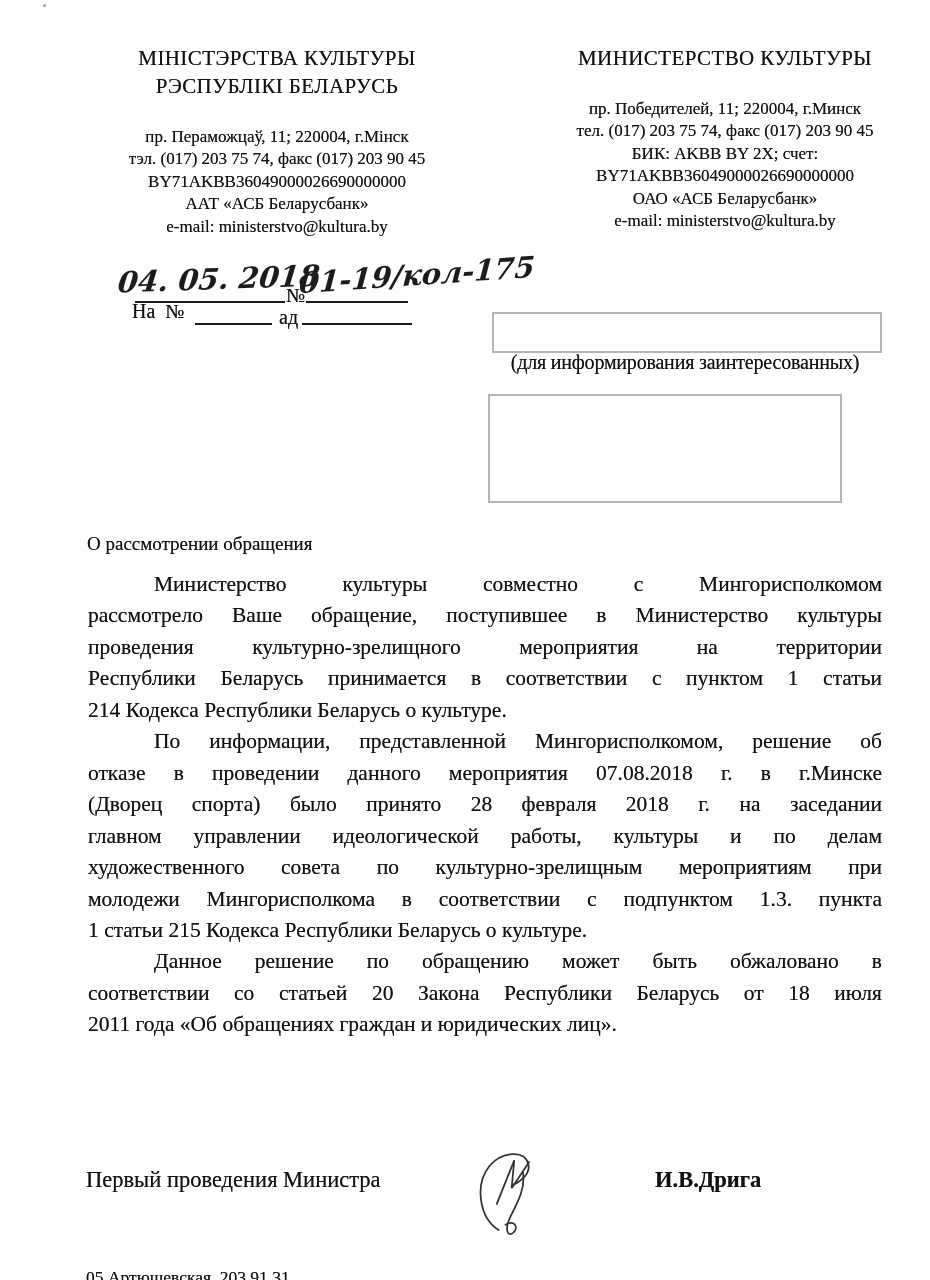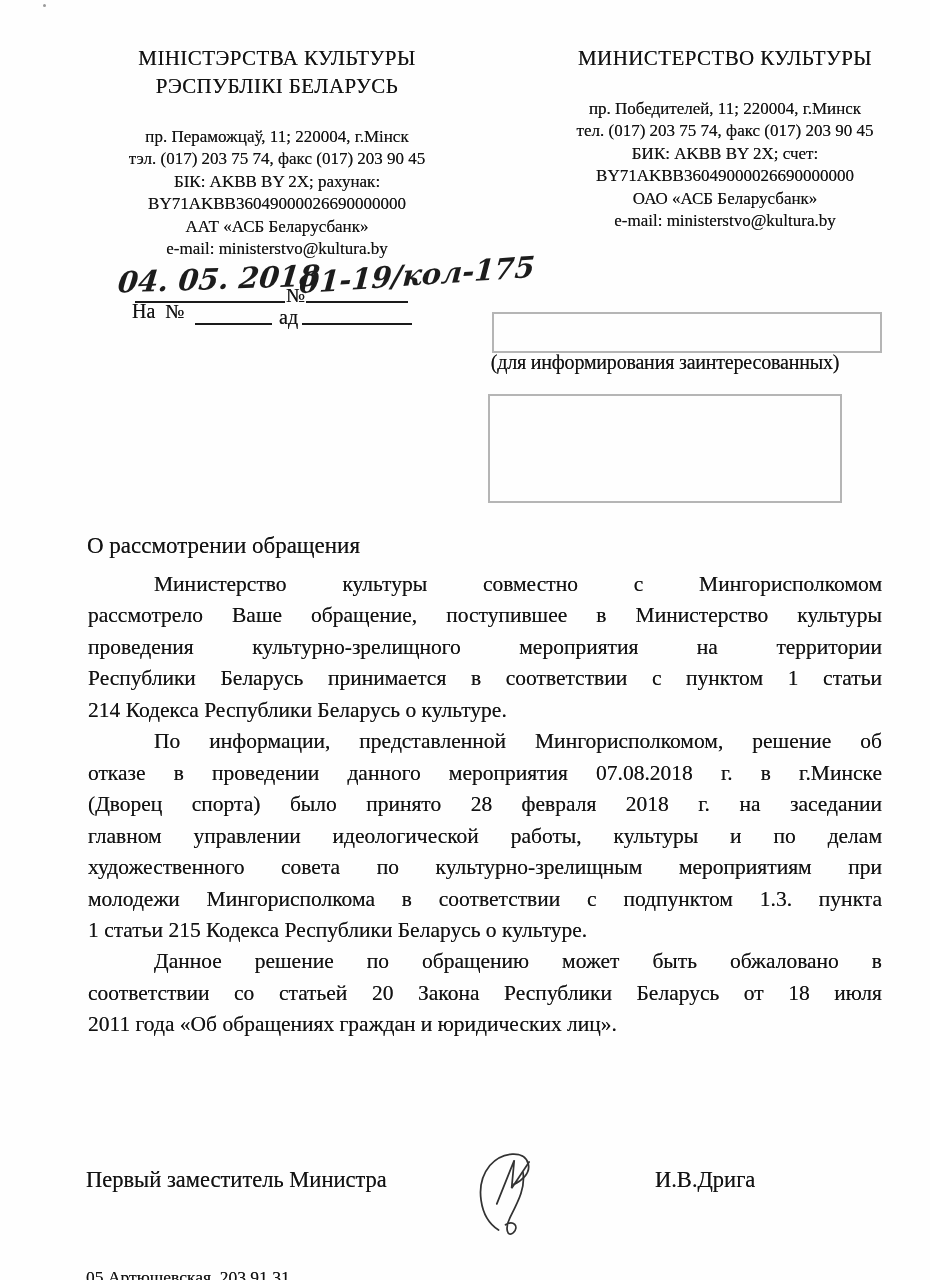--- a/index.html
+++ b/index.html
@@ -32,33 +32,33 @@
   .u4 { left:302px; top:299px; width:110px; height:24px; }
   .ref-print { font-size:20px; white-space:pre; }
   .no-sign   { left:286px; top:284px; }
   .reply-lbl { left:132px; top:300px; }
   .reply-ad  { left:279px; top:306px; }
 
   
   .box { border:2px solid #b5b5b5; background:#fefefe; }
   .box1 { left:492px; top:312px; width:386px; height:37px; }
   .box2 { left:488px; top:394px; width:350px; height:105px; }
-  .caption { left:466px; top:351px; width:398px; text-align:center;
+  .caption { left:486px; top:351px; width:398px; text-align:center;
              font-size:20px; letter-spacing:-0.2px; white-space:nowrap; }
 
   
-  .subject { left:87px; top:533px; font-size:23px; }
+  .subject { left:87px; top:533px; font-size:19px; }
   .body-block { left:88px; top:569px; width:794px; font-size:21.5px; }
   .body-line { line-height:31.45px; text-align:justify; text-align-last:justify; }
   .body-line.first { text-indent:66px; }
   .body-line.last  { text-align-last:left; }
 
   
   .signoff-pos  { left:86px;  top:1167px; font-size:22.5px; }
-  .signoff-name { left:655px; top:1167px; font-size:22.5px; }
+  .signoff-name { left:655px; top:1167px; font-size:22.5px;font-weight:bold; }
   .sig { left:464px; top:1148px; width:104px; height:96px; }
   .sig svg { width:100%; height:100%; }
 
   
   .footer { left:86px; top:1222px; font-size:17.5px; line-height:22px; white-space:pre; }
 
   .speck { left:43px; top:4px; width:3px; height:3px; background:#9a9a9a; border-radius:50%; }
 </style>
 </head>
 <body>
@@ -68,21 +68,20 @@
   <div class="abs speck"></div>
 
   <div class="lh lh-left">
     <div class="lh-title">
       <div>МІНІСТЭРСТВА КУЛЬТУРЫ</div>
       <div>РЭСПУБЛІКІ БЕЛАРУСЬ</div>
     </div>
     <div class="lh-address">
       <div>пр. Пераможцаў, 11; 220004, г.Мінск</div>
       <div>тэл. (017) 203 75 74, факс (017) 203 90 45</div>
-      <div>БІК: AKBB BY 2X; рахунак:</div>
       <div>BY71AKBB36049000026690000000</div>
       <div>ААТ «АСБ Беларусбанк»</div>
       <div>e-mail: ministerstvo@kultura.by</div>
     </div>
   </div>
 
   <div class="lh lh-right">
     <div class="lh-title">
       <div>МИНИСТЕРСТВО КУЛЬТУРЫ</div>
     </div>
@@ -124,21 +123,21 @@
       <div class="body-line">(Дворец спорта) было принято 28 февраля 2018 г. на заседании</div>
       <div class="body-line">главном управлении идеологической работы, культуры и по делам</div>
       <div class="body-line">художественного совета по культурно-зрелищным мероприятиям при</div>
       <div class="body-line">молодежи Мингорисполкома в соответствии с подпунктом 1.3. пункта</div>
       <div class="body-line last">1 статьи 215 Кодекса Республики Беларусь о культуре.</div>
       <div class="body-line first">Данное решение по обращению может быть обжаловано в</div>
       <div class="body-line">соответствии со статьей 20 Закона Республики Беларусь от 18 июля</div>
       <div class="body-line last">2011 года «Об обращениях граждан и юридических лиц».</div>
     </div>
 
-  <div class="abs signoff-pos">Первый заместитель Министра</div>
+  <div class="abs signoff-pos">Первый проведения Министра</div>
   <div class="abs sig">
     <svg viewBox="0 0 100 110" xmlns="http://www.w3.org/2000/svg" fill="none" stroke="#323232" stroke-width="2" stroke-linecap="round">
       <path d="M30,94 C8,80 2,42 20,20 C34,4 60,2 64,18 C67,29 56,38 47,42"></path>
       <path d="M28,64 L48,14 L45,46 L65,16"></path>
       <path d="M58,28 C61,46 52,62 43,80 C37,92 40,103 47,97 C54,90 47,82 38,88"></path>
     </svg>
   </div>
   <div class="abs signoff-name">И.В.Дрига</div>
 
   <div class="abs footer">

